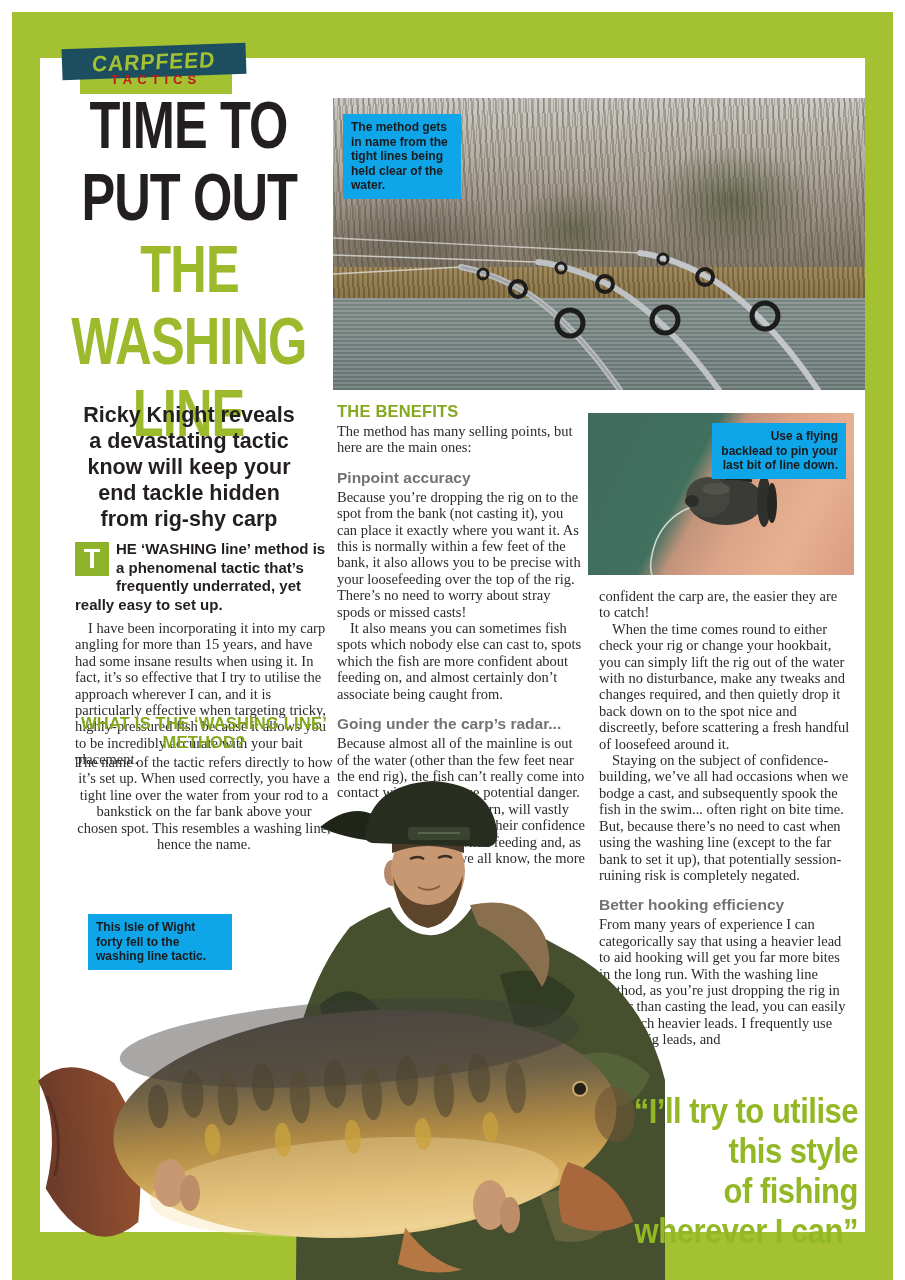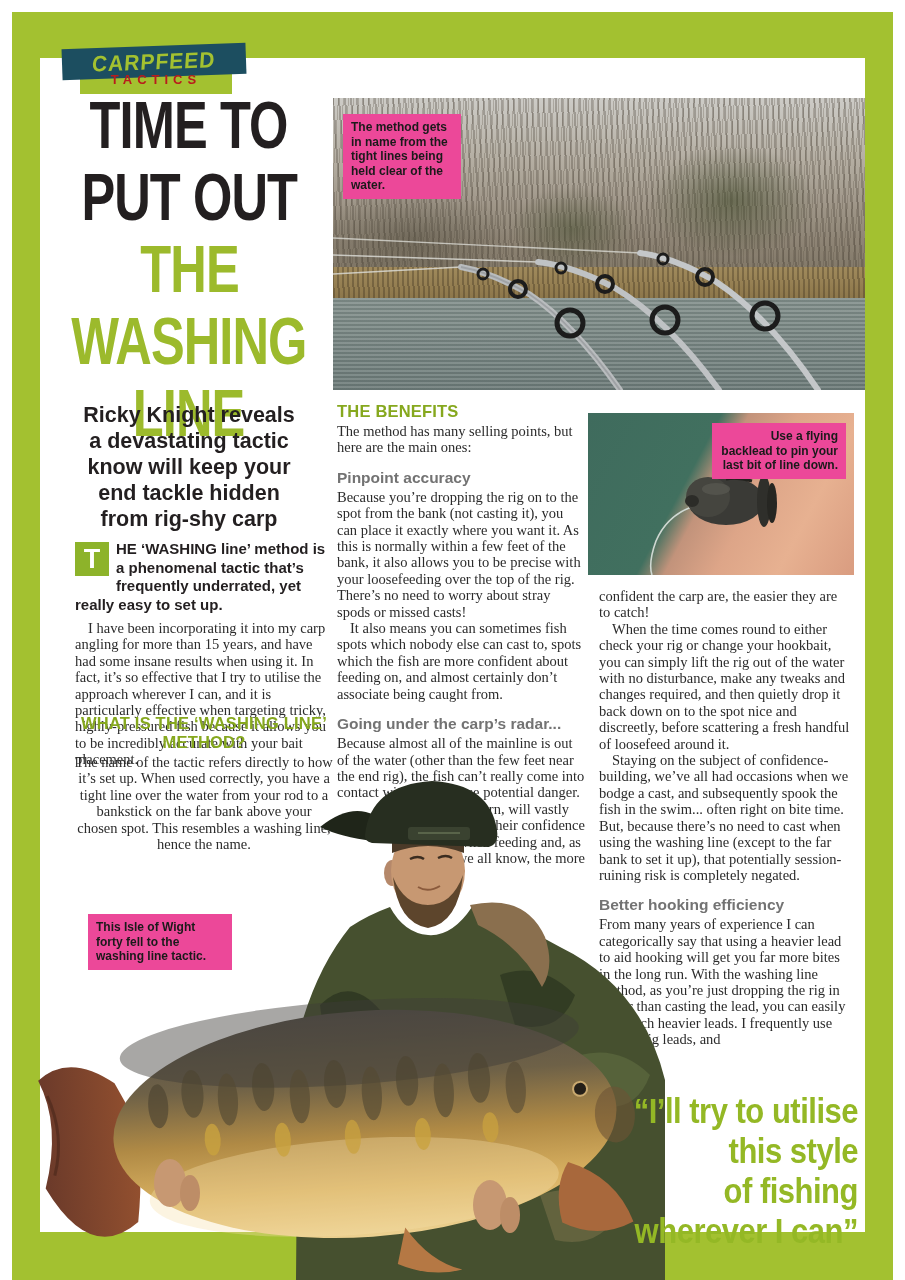--- a/index.html
+++ b/index.html
@@ -59,21 +59,21 @@
   #radar-wrap span:nth-child(3){padding-right:4px;}
 
   #col3{position:absolute;left:599px;top:588px;width:252px;}
 
   
   #pull-quote{position:absolute;left:570px;top:1092px;width:288px;text-align:right;
         color:#94b825;font-weight:bold;font-size:31px;line-height:40px;letter-spacing:-.5px;}
   #pull-quote span{display:block;transform:scaleY(1.12);transform-origin:right center;}
 
   
-  .caption{position:absolute;background:#ec4899;color:#1a1a1a;font-weight:bold;
+  .caption{position:absolute;background:#0ea5e9;color:#1a1a1a;font-weight:bold;
         font-size:12px;line-height:14.5px;padding:6px 8px;}
 
   
   #photo-rods{position:absolute;left:333px;top:98px;width:532px;height:292px;overflow:hidden;}
   #rods-trees{position:absolute;left:0;top:0;width:100%;height:64%;
      background:
        radial-gradient(ellipse 120px 80px at 75% 55%,rgba(62,72,40,.55),transparent 70%),
        radial-gradient(ellipse 90px 60px at 45% 70%,rgba(70,78,48,.5),transparent 70%),
        radial-gradient(ellipse 140px 70px at 15% 75%,rgba(80,75,60,.45),transparent 70%),
        repeating-linear-gradient(86deg,rgba(64,56,46,.30) 0 2px,transparent 2px 6px),

